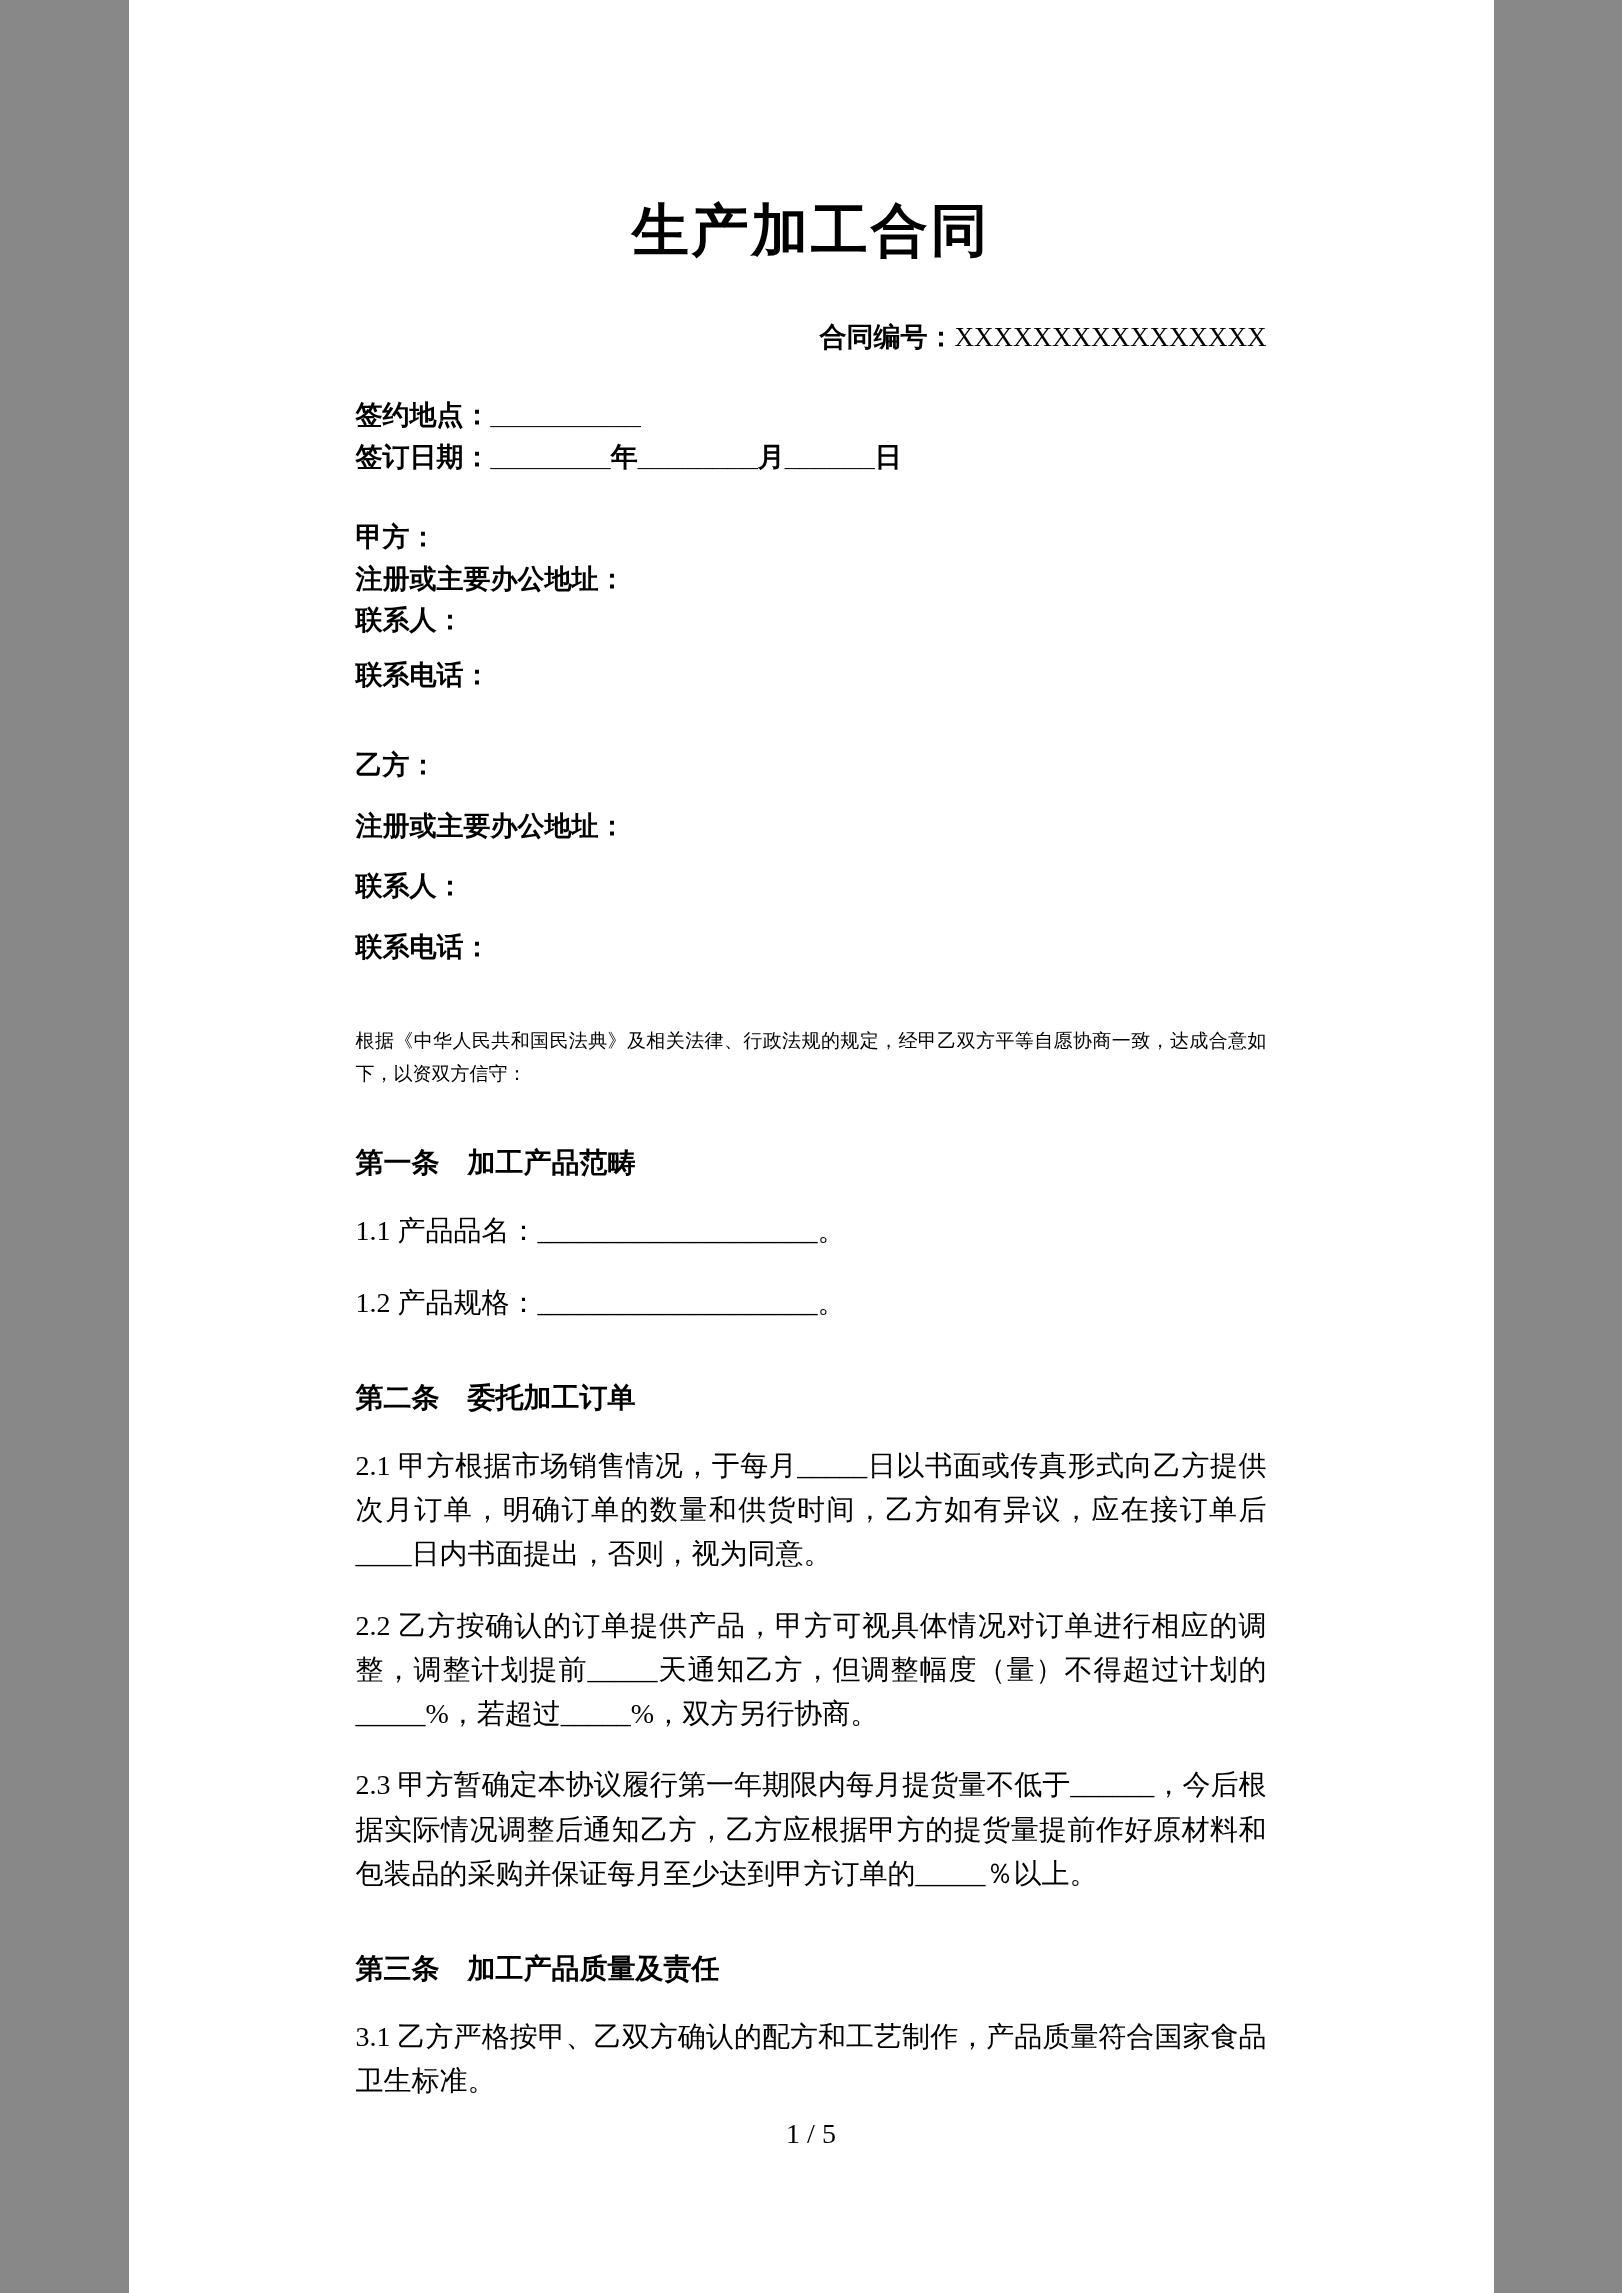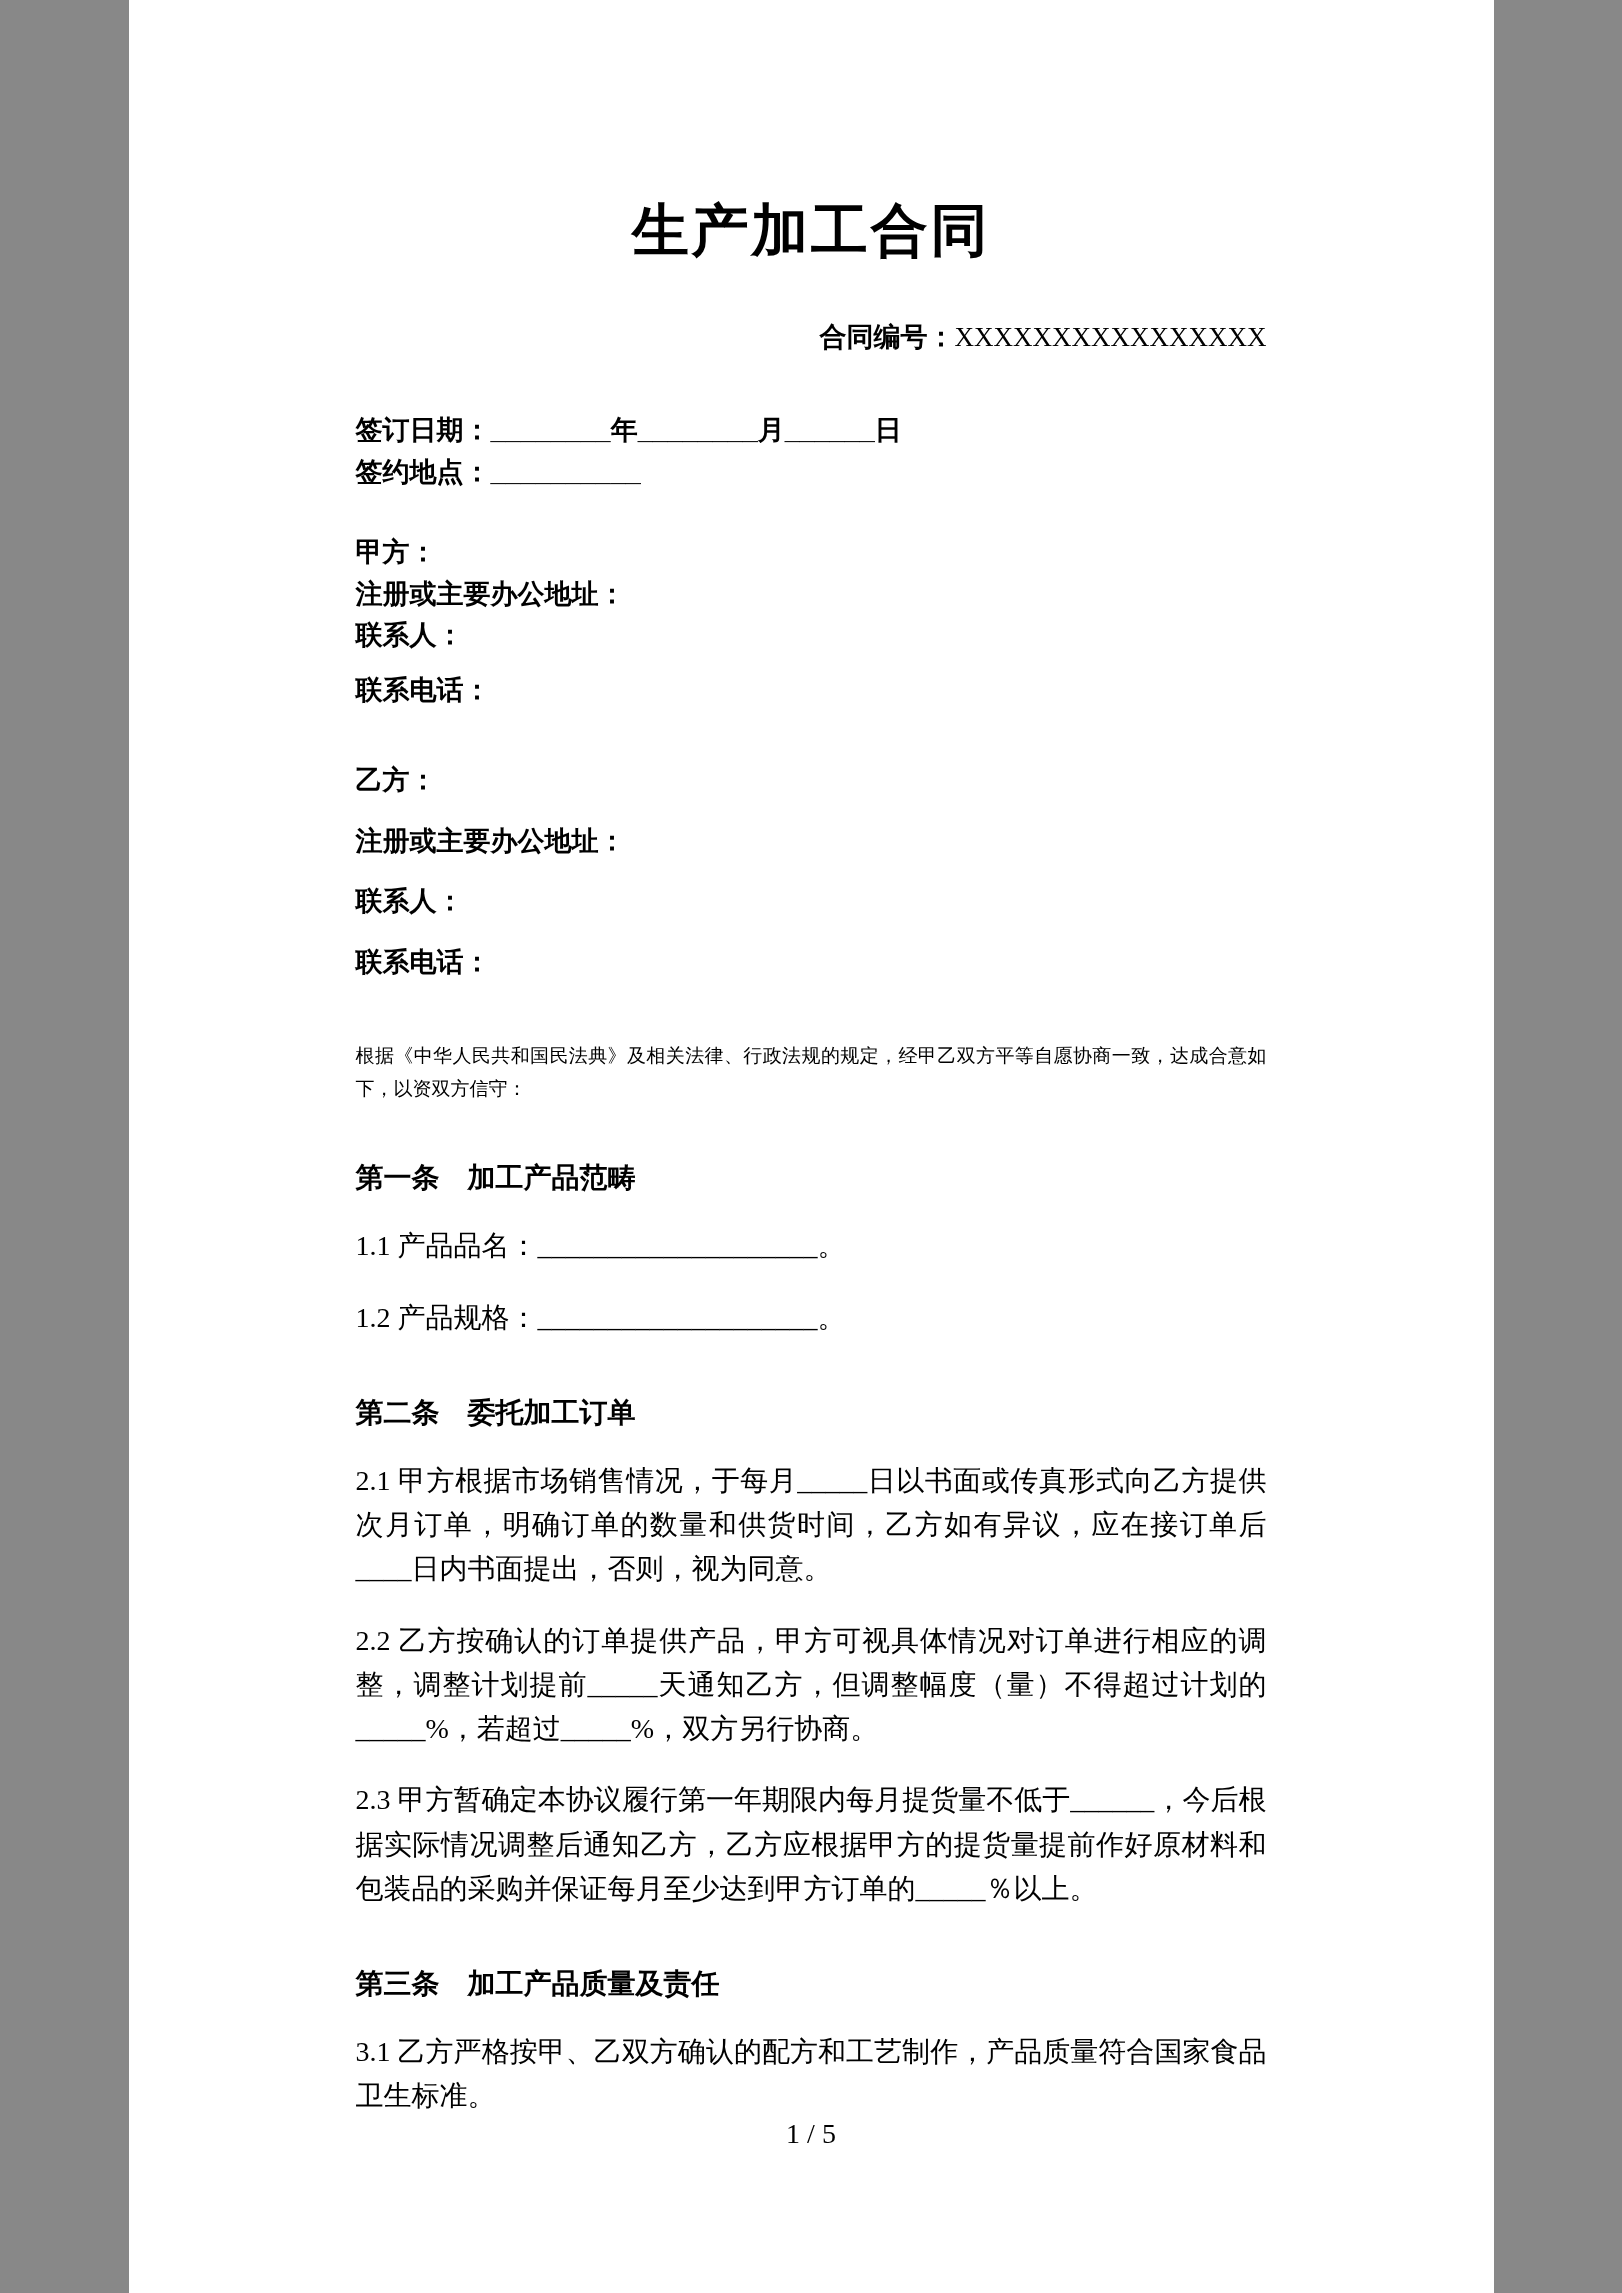--- a/index.html
+++ b/index.html
@@ -21,21 +21,21 @@
     text-align: center;
     font-family: "Liberation Sans", "DejaVu Sans", sans-serif;
     font-weight: bold;
     font-size: 57px;
     letter-spacing: 2.7px;
     margin-bottom: 49px;
   }
   .contract-no {
     text-align: right;
     font-size: 27px;
-    margin-bottom: 55px;
+    margin-bottom: 40px;
   }
   .contract-no .lbl {
     font-family: "Liberation Sans", "DejaVu Sans", sans-serif;
     font-weight: bold;
   }
   .bold-line {
     font-family: "Liberation Sans", "DejaVu Sans", sans-serif;
     font-weight: bold;
     font-size: 27px;
     line-height: 1.55;
@@ -78,22 +78,22 @@
 <div class="page">
   <div class="content">
 
     <h1 class="doc-title">生产加工合同</h1>
 
     <div class="contract-no">
       <span class="lbl">合同编号：</span><span>XXXXXXXXXXXXXXXX</span>
     </div>
 
     <div class="meta-block">
+      <p class="bold-line">签约地点：__________</p>
       <p class="bold-line">签订日期：________年________月______日</p>
-      <p class="bold-line">签约地点：__________</p>
     </div>
 
     <div class="party-a">
       <p class="bold-line">甲方：</p>
       <p class="bold-line">注册或主要办公地址：</p>
       <p class="bold-line">联系人：</p>
       <p class="bold-line phone">联系电话：</p>
     </div>
 
     <div class="party-b">

